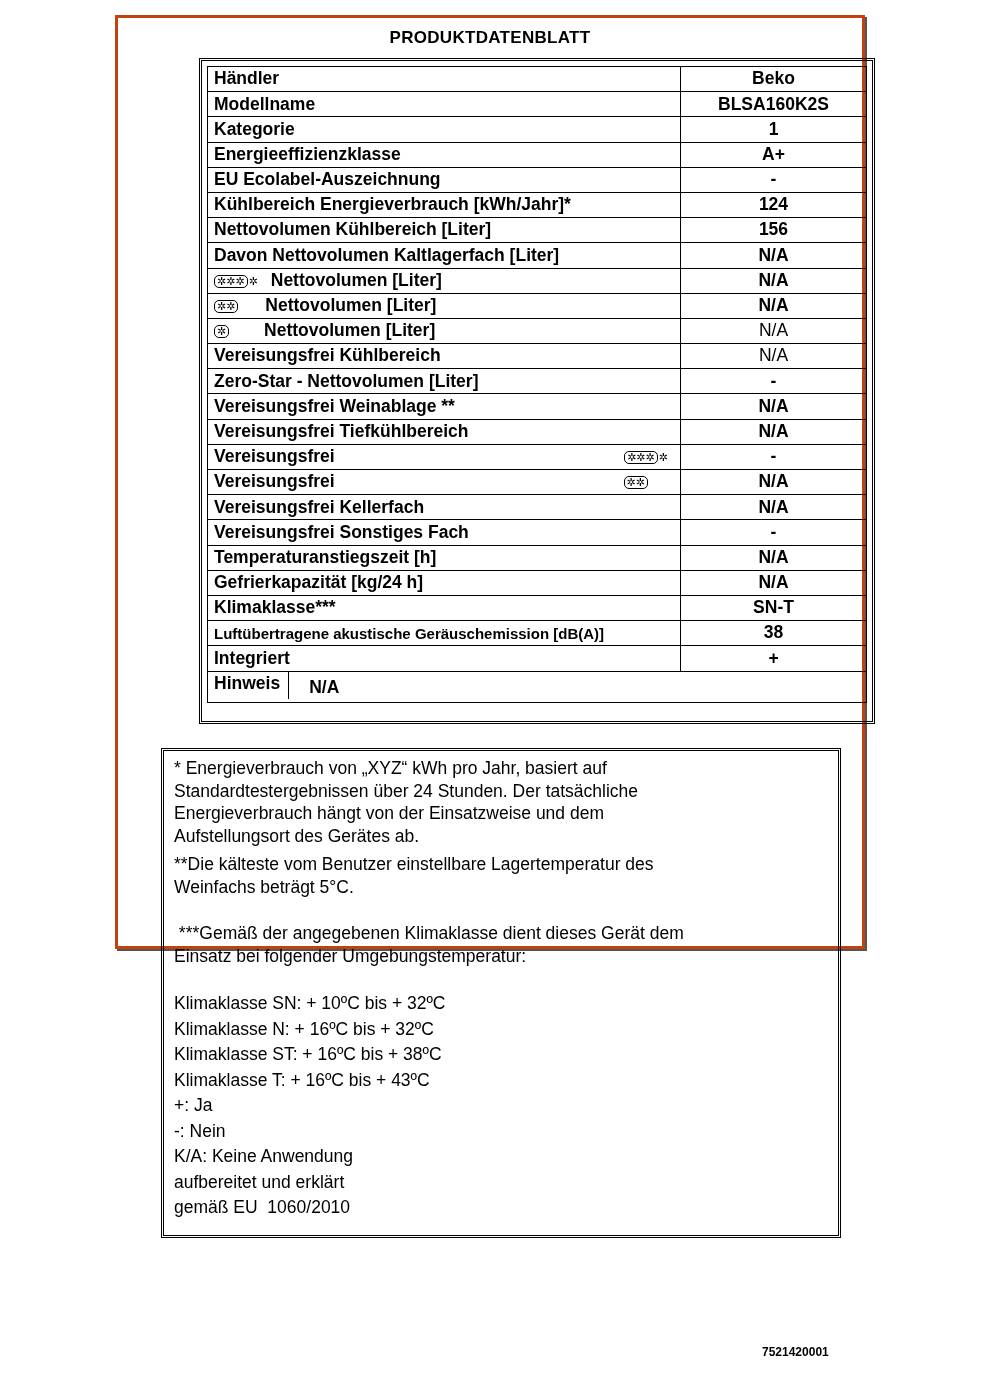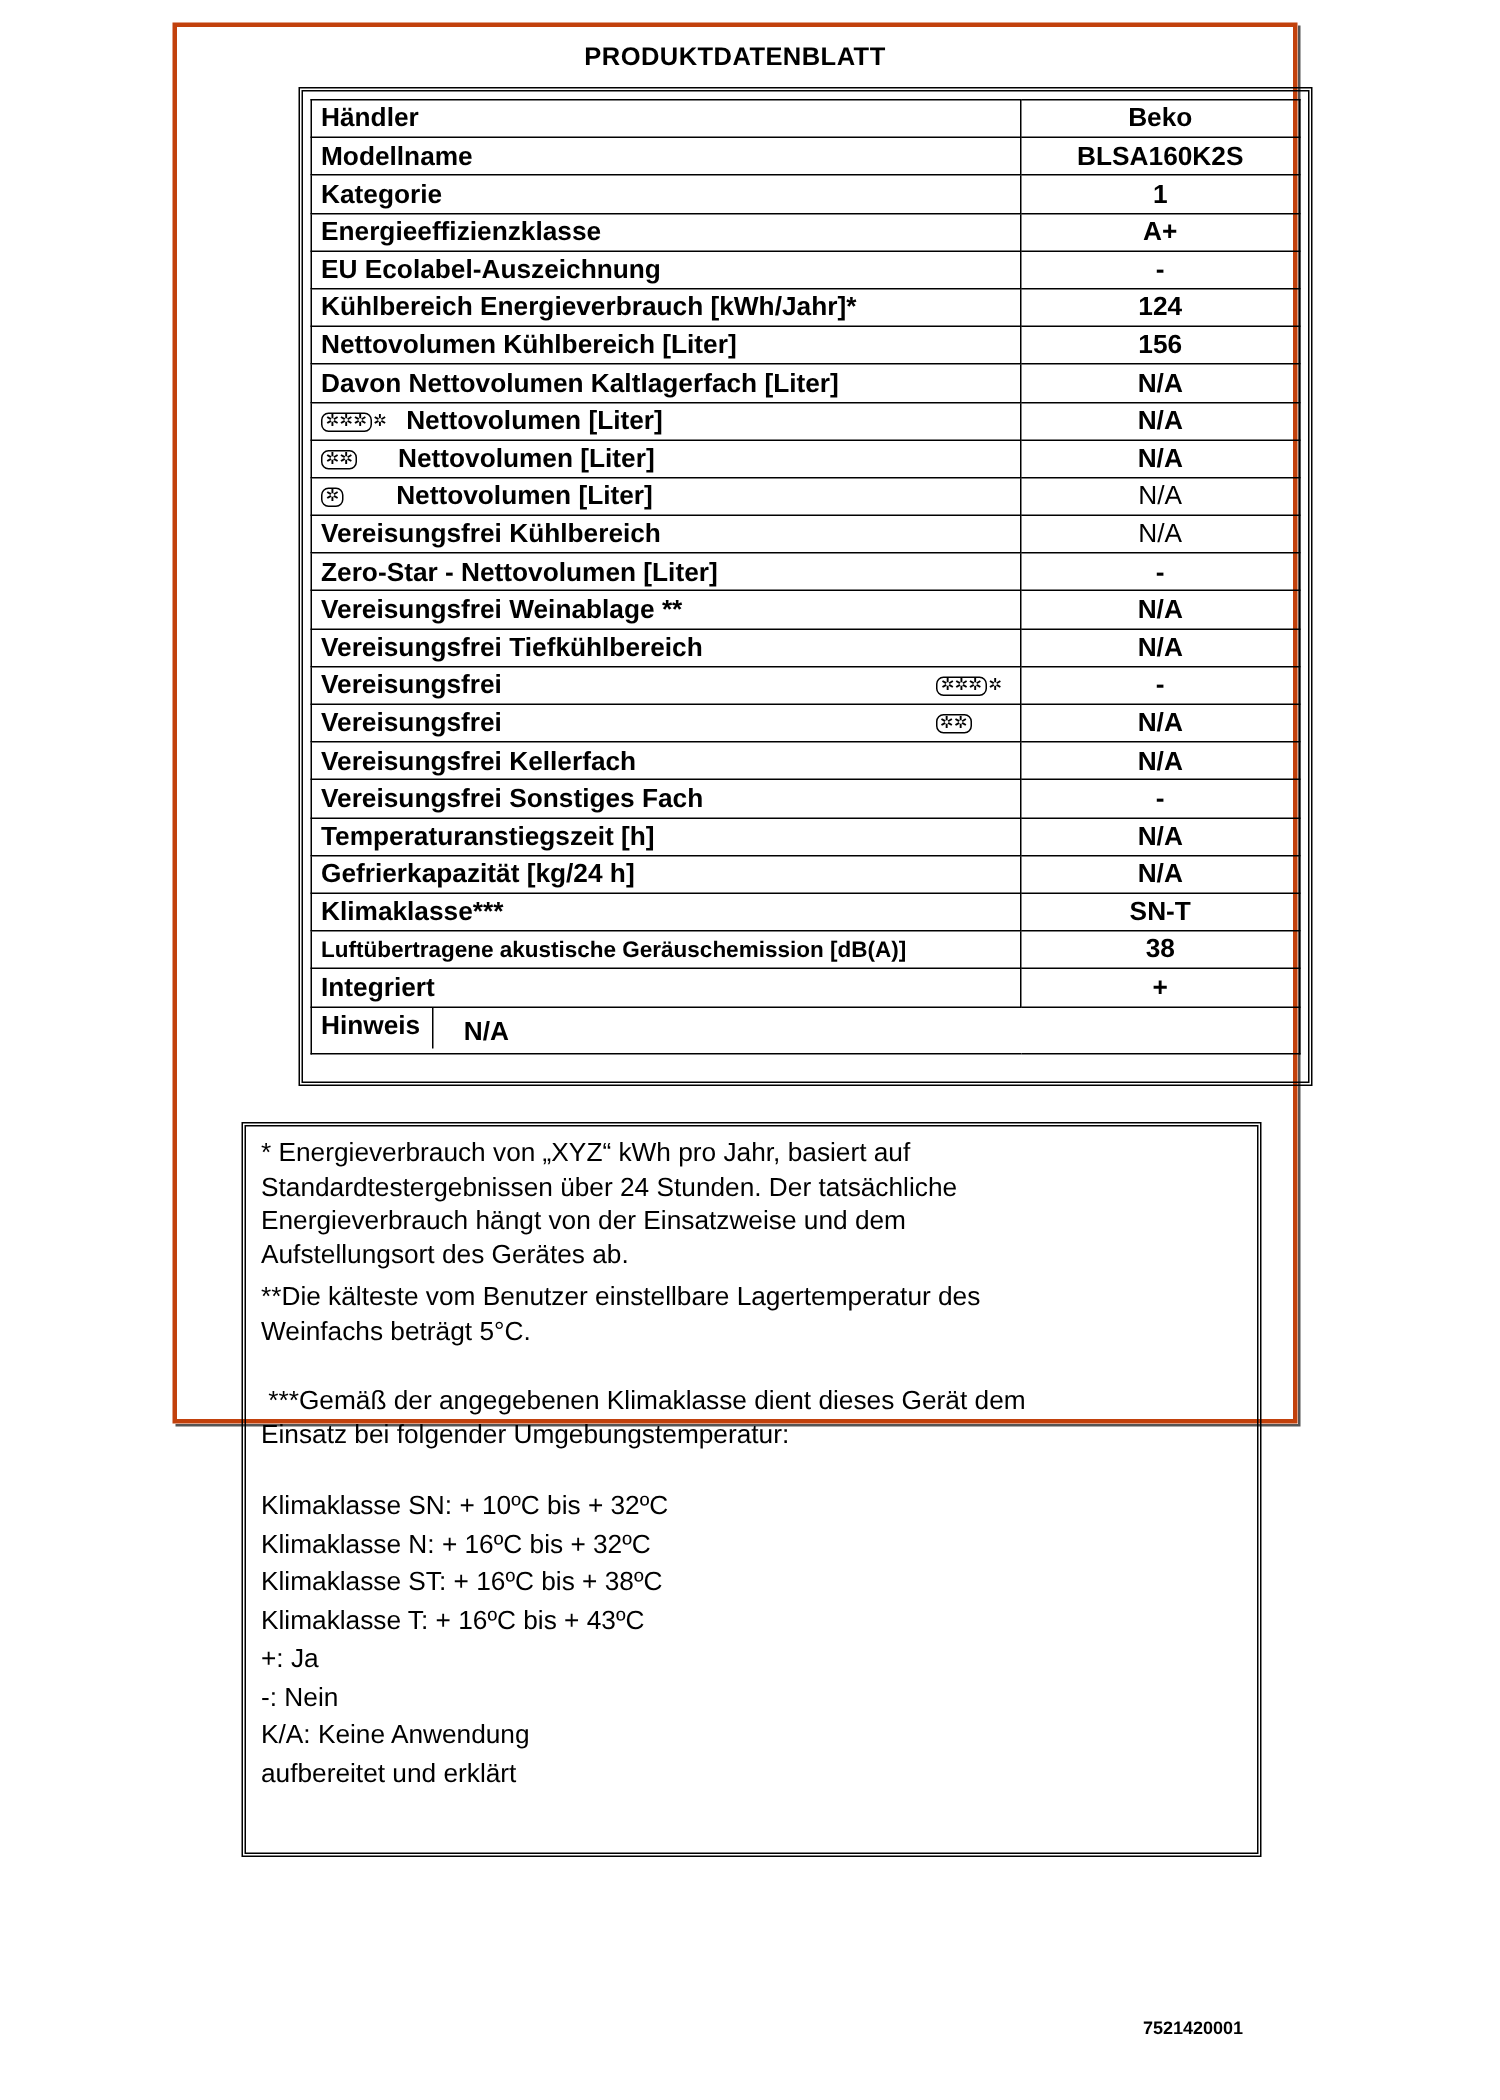--- a/index.html
+++ b/index.html
@@ -166,17 +166,18 @@
     <p>Einsatz bei folgender Umgebungstemperatur:</p>
     <div class="temp-lines" style="margin-top:24px">
       <p>Klimaklasse SN: + 10ºC bis + 32ºC</p>
       <p>Klimaklasse N: + 16ºC bis + 32ºC</p>
       <p>Klimaklasse ST: + 16ºC bis + 38ºC</p>
       <p>Klimaklasse T: + 16ºC bis + 43ºC</p>
       <p>+: Ja</p>
       <p>-: Nein</p>
       <p>K/A: Keine Anwendung</p>
       <p>aufbereitet und erklärt</p>
+      <p style="white-space:pre">gemäß EU  1060/2010</p>
     </div>
   </div>
 </div>
 
 <div class="docnum">7521420001</div>
 
 </body></html>

